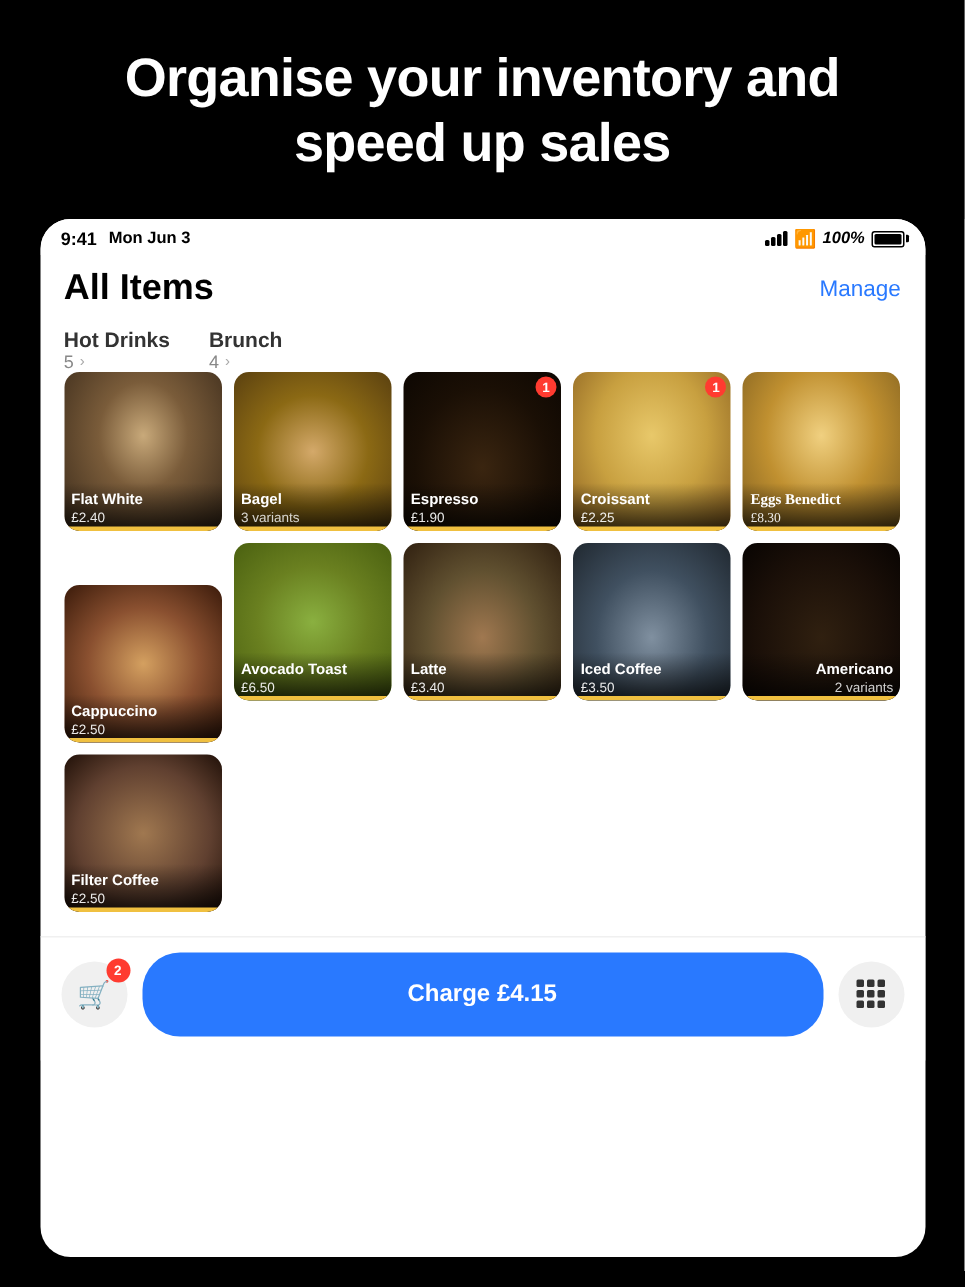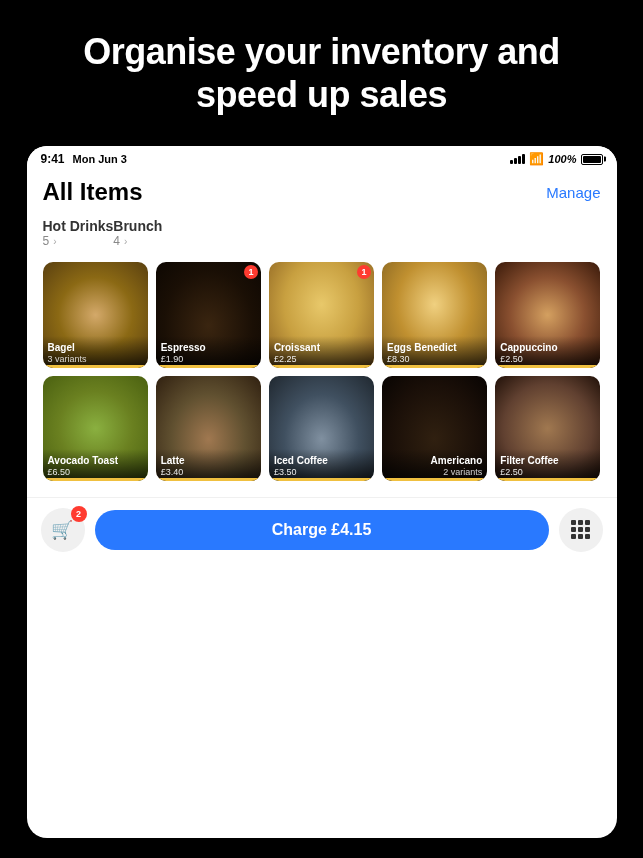--- a/index.html
+++ b/index.html
@@ -106,22 +106,21 @@
     .manage-btn {
       font-size: 15px;
       color: #2979ff;
       font-weight: 500;
       cursor: pointer;
     }
 
     
     .category-tabs {
       display: flex;
-      gap: 0;
-      margin-bottom: 14px;
+      gap: 26px;
       text-align: center;
     }
     .category-tab {
       display: flex;
       flex-direction: column;
       cursor: pointer;
     }
     .tab-name {
       font-size: 14px;
       font-weight: 600;
@@ -150,22 +149,22 @@
       cursor: pointer;
       aspect-ratio: 1;
       background: #555;
     }
 
     
     .img-flat-white { background: radial-gradient(ellipse at 50% 40%, #c8a97a 0%, #7a5c3a 40%, #3a2a1a 100%); }
     .img-bagel { background: radial-gradient(ellipse at 50% 50%, #d4a96a 0%, #8B6914 50%, #5a4010 100%); }
     .img-espresso { background: radial-gradient(ellipse at 50% 60%, #3a2510 0%, #1a0f05 60%, #0d0702 100%); }
     .img-croissant { background: radial-gradient(ellipse at 50% 40%, #e8c86a 0%, #c8a040 50%, #8a6020 100%); }
-    .img-eggs-benedict { background: radial-gradient(ellipse at 50% 40%, #f0d080 0%, #c09030 50%, #806020 100%); }
-    .img-cappuccino { background: radial-gradient(ellipse at 50% 50%, #d4a060 0%, #8a5030 50%, #3a1a0a 100%); }
+    .img-eggs-benedict { background: radial-gradient(ellipse at 50% 40%, #f0d080 0%, #c09030 50%, #806020 100%); font-family: Liberation Serif, serif; }
+    .img-cappuccino { background: radial-gradient(ellipse at 50% 50%, #d4a060 0%, #8a5030 50%, #3a1a0a 100%); margin-top: 28px; }
     .img-avocado-toast { background: radial-gradient(ellipse at 50% 50%, #8ab040 0%, #6a8020 50%, #4a6010 100%); }
     .img-latte { background: radial-gradient(ellipse at 50% 60%, #a07850 0%, #605030 50%, #302010 100%); }
     .img-iced-coffee { background: radial-gradient(ellipse at 50% 60%, #8090a0 0%, #405060 50%, #202830 100%); }
     .img-americano { background: radial-gradient(ellipse at 50% 60%, #302010 0%, #1a0f08 60%, #080402 100%); text-align: right; }
     .img-filter-coffee { background: radial-gradient(ellipse at 50% 50%, #a07850 0%, #604030 60%, #201008 100%); }
 
     .item-overlay {
       position: absolute;
       bottom: 0;
       left: 0;
@@ -255,21 +254,21 @@
       align-items: center;
       justify-content: center;
     }
     .charge-btn {
       flex: 1;
       margin: 0 10px;
       background: #2979ff;
       color: #fff;
       border: none;
       border-radius: 25px;
-      height: 40px;
+      height: 56px;
       font-size: 16px;
       font-weight: 700;
       cursor: pointer;
       display: flex;
       align-items: center;
       justify-content: center;
     }
     .grid-btn {
       width: 44px;
       height: 44px;
@@ -339,20 +338,28 @@
       <div class="category-tab">
         <span class="tab-name">Brunch</span>
         <div class="tab-count-row">
           <span>4</span>
           <span class="tab-chevron">›</span>
         </div>
       </div>
     </div>
 
     <div class="item-grid" id="item-grid">
+    <div class="item-card img-flat-white">
+
+    <div class="item-overlay">
+      <div class="item-name">Flat White</div>
+      <div class="item-price">£2.40</div>
+    </div>
+    <div class="item-bar"></div>
+  </div>
         <div class="item-card img-bagel">
 
     <div class="item-overlay">
       <div class="item-name">Bagel</div>
       <div class="item-variants">3 variants</div>
     </div>
     <div class="item-bar"></div>
   </div>
         <div class="item-card img-espresso">
     <div class="badge">1</div>

